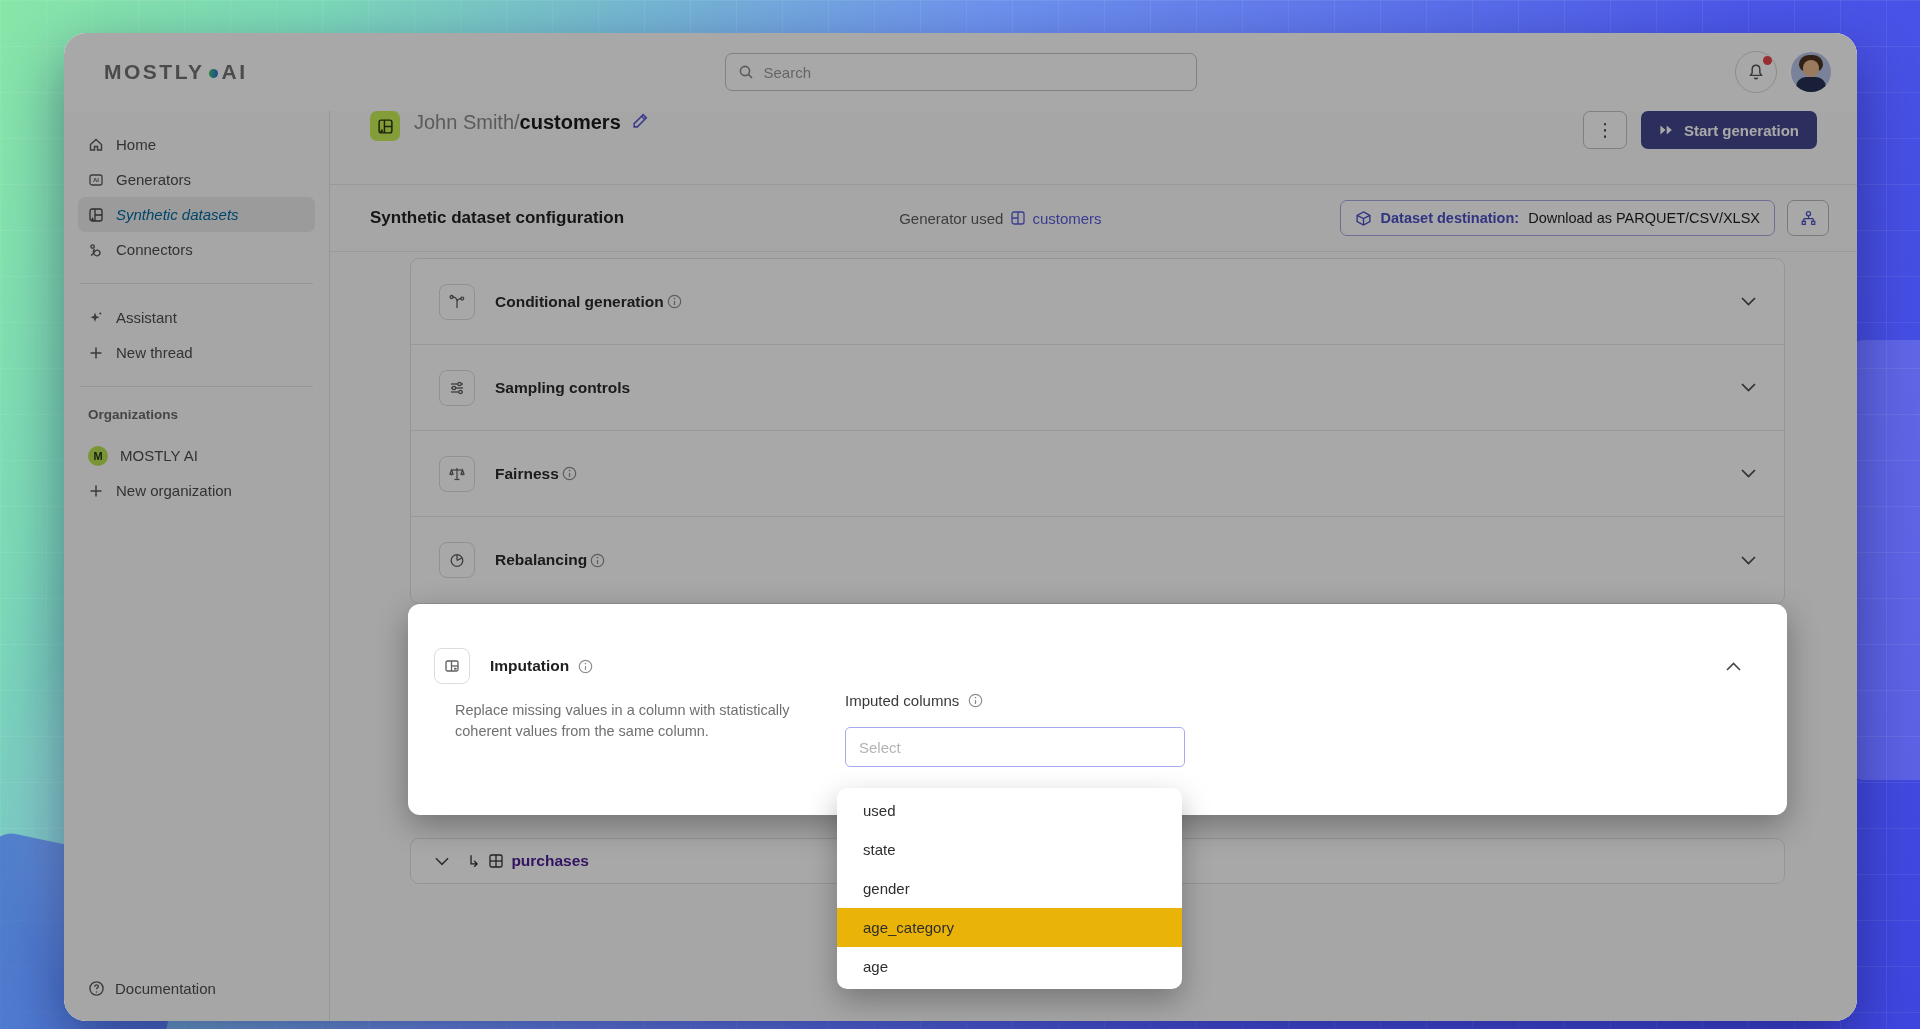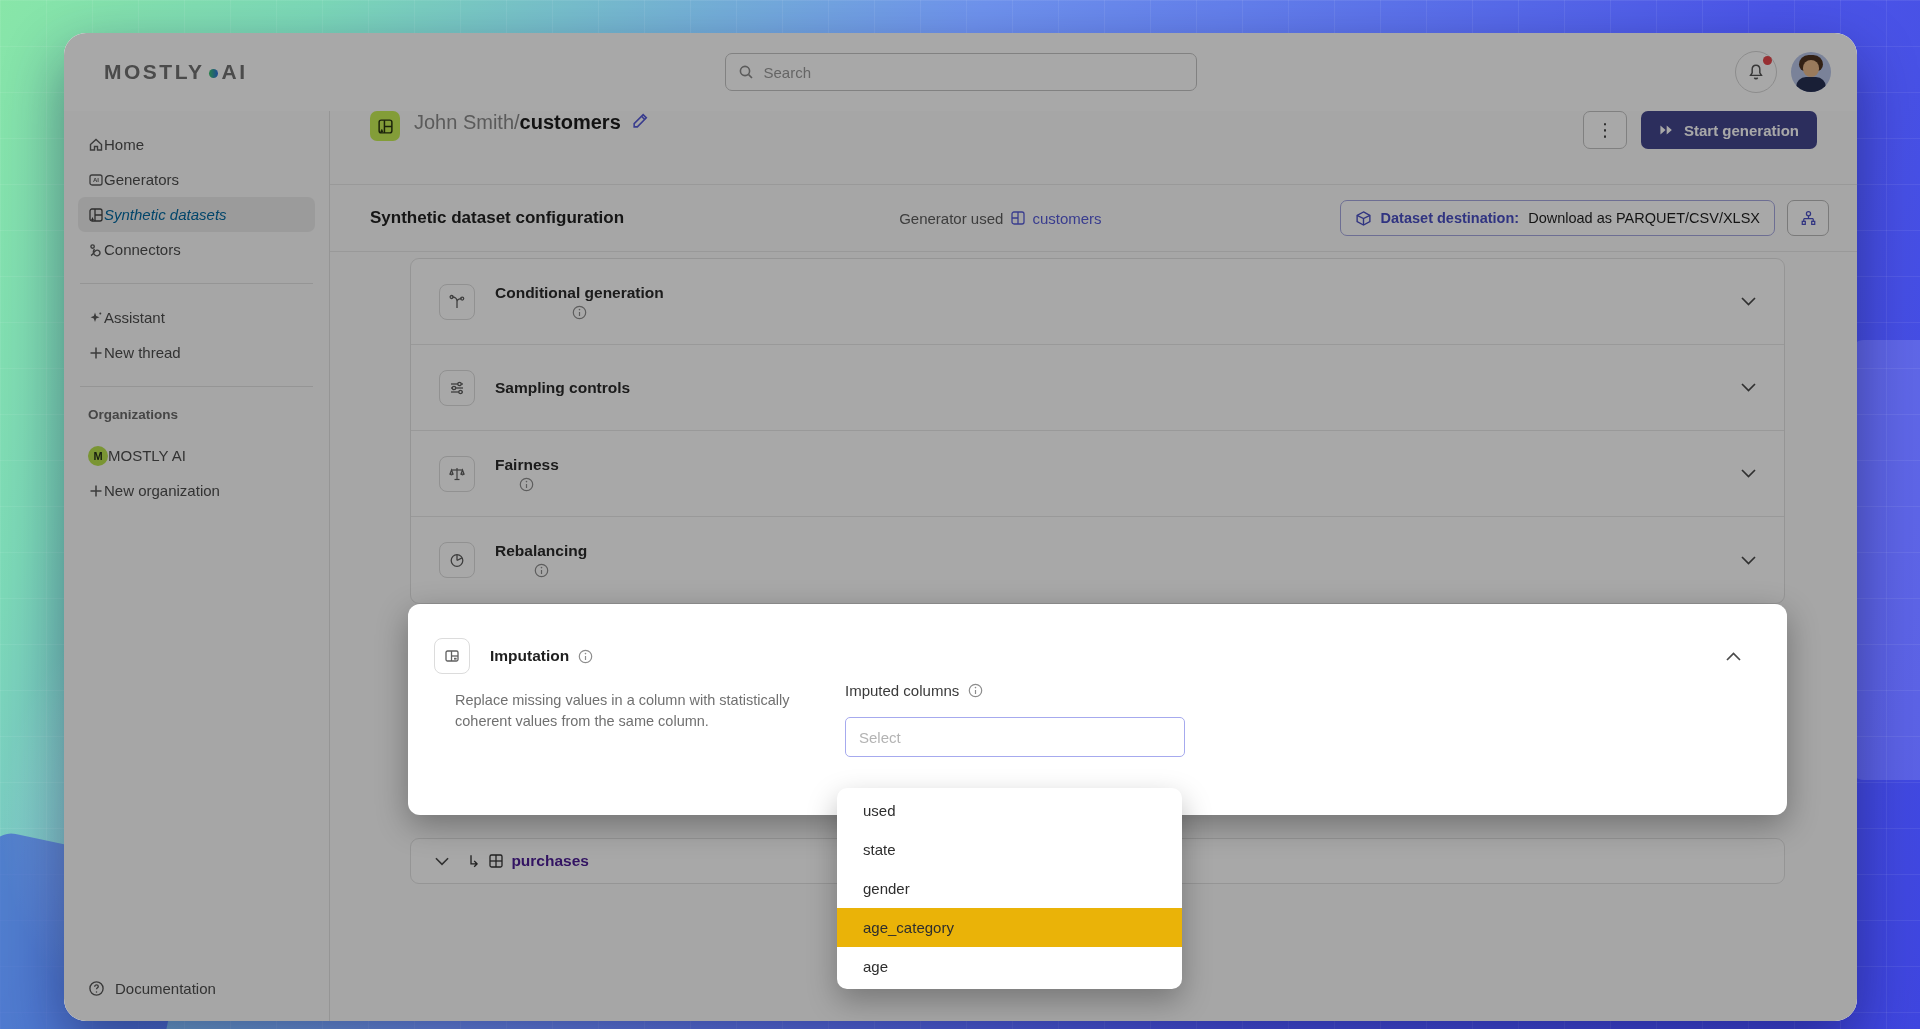--- a/index.html
+++ b/index.html
@@ -53,21 +53,21 @@
   .bell-dot { position:absolute; top:4px; right:4px; width:9px; height:9px; border-radius:50%; background:#e5484d; }
   .avatar { width:40px; height:40px; border-radius:50%; overflow:hidden; background:#b9c6e8; position:relative; }
   .avatar .hair { position:absolute; left:8px; top:3px; width:24px; height:16px; border-radius:12px 12px 8px 8px; background:#4e3320; }
   .avatar .face { position:absolute; left:12px; top:8px; width:16px; height:17px; border-radius:8px; background:#e6b astro; background:#e8b98c; }
   .avatar .body { position:absolute; left:5px; top:25px; width:30px; height:18px; border-radius:10px 10px 0 0; background:#273052; }
 
   .shell { display:flex; height:910px; }
 
   
   .sidebar { width:266px; border-right:1px solid #e3e3e3; background:#fcfcfc; padding:16px 14px 0 14px; position:relative; }
-  .side-item { height:35px; display:flex; align-items:center; padding:0 10px; border-radius:7px; font-size:15px; color:#4e4e4e; cursor:pointer; }
+  .side-item { height:35px; display:flex; align-items:center; gap:12px; padding:0 10px; border-radius:7px; font-size:15px; color:#4e4e4e; cursor:pointer; }
   .side-item.active { background:#ececec; color:#0369a1;font-style:italic; }
   .side-item svg { flex:0 0 auto; }
   .side-div { height:1px; background:#e3e3e3; margin:16px 2px; }
   .side-heading { font-size:13.5px; color:#6b6b6b; margin:20px 0 16px 10px; font-weight:600; }
   .org-badge { width:20px; height:20px; border-radius:50%; background:#b9e24e; color:#26301a; font-size:11px; font-weight:800; display:flex; align-items:center; justify-content:center; }
   .docs { position:absolute; left:24px; bottom:24px; display:flex; align-items:center; gap:10px; font-size:15px; color:#4e4e4e; cursor:pointer; }
 
   
   .main { flex:1; position:relative; background:#fcfcfc; }
   .title-row { height:74px; display:flex; align-items:flex-start; padding:0 40px; border-bottom:1px solid #e8e8e8; }
@@ -88,38 +88,38 @@
   .dest-value { color:#1f1f1f; }
   .flow-btn { width:42px; height:36px; margin-left:12px; border:1px solid #b9b9b9; border-radius:7px; background:#fff; display:flex; align-items:center; justify-content:center; }
 
   .content { position:relative; height:769px; }
 
   
   .accordion { position:absolute; left:80px; right:72px; top:6px; background:#fff; border:1px solid #e3e3e3; border-radius:9px; }
   .acc-row { height:86px; display:flex; align-items:center; padding:0 28px; border-bottom:1px solid #e8e8e8; cursor:pointer; }
   .acc-row:last-child { border-bottom:none; }
   .icon-box { width:36px; height:36px; border:1px solid #dcdcdc; border-radius:8px; display:flex; align-items:center; justify-content:center; color:#5f5f5f; background:#fff; }
-  .acc-label { margin-left:20px; font-size:15.5px; font-weight:600; color:#2b2b2b; display:flex; align-items:center; gap:3px;flex-direction:column; }
+  .acc-label { margin-left:20px; font-size:15.5px; font-weight:600; color:#2b2b2b; display:flex; align-items:center; gap:3px; }
   .acc-chevron { margin-left:auto; display:flex; }
 
   
   .purchases { position:absolute; left:80px; right:72px; top:586px; height:46px; background:#fff; border:1px solid #e2e2e2; border-radius:9px; display:flex; align-items:center; padding:0 24px; cursor:pointer; }
   .pur-arrow { margin-left:18px; font-size:16px; color:#333; }
   .pur-label { margin-left:8px; font-size:15.5px; font-weight:600; color:#4c1d95; display:flex; align-items:center; gap:7px; }
 
   
   .dim { position:absolute; inset:0; background:rgba(0,0,0,.34); z-index:50; }
 
   
   .imp-card {
     position:absolute; left:78px; width:1379px; top:352px; height:211px;
     background:#fff; border-radius:12px; z-index:60;
     box-shadow:0 10px 32px rgba(0,0,0,.32);
   }
-  .imp-head { display:flex; align-items:center; padding:34px 36px 0 26px; }
+  .imp-head { display:flex; align-items:center; padding:44px 36px 0 26px; }
   .imp-title { margin-left:20px; font-size:15.5px; font-weight:600; color:#1f1f1f; display:flex; align-items:center; gap:9px; }
   .imp-body { display:flex; padding:8px 26px 0 47px; }
   .imp-desc { width:335px; margin-top:8px; font-size:14.5px; line-height:1.45; color:#707070; }
   .imp-field { margin-left:55px; }
   .field-label { display:flex; align-items:center; gap:9px; font-size:15px; color:#3a3a3a; margin-bottom:18px; }
   .select-input { width:340px; height:40px; border:1.5px solid #a6aaee; border-radius:5px; padding:0 13px; font-size:15px; font-family:inherit; color:#333; outline:none; background:#fff; }
   .select-input::placeholder { color:#b3b3b3; }
 
   
   .dropdown {

